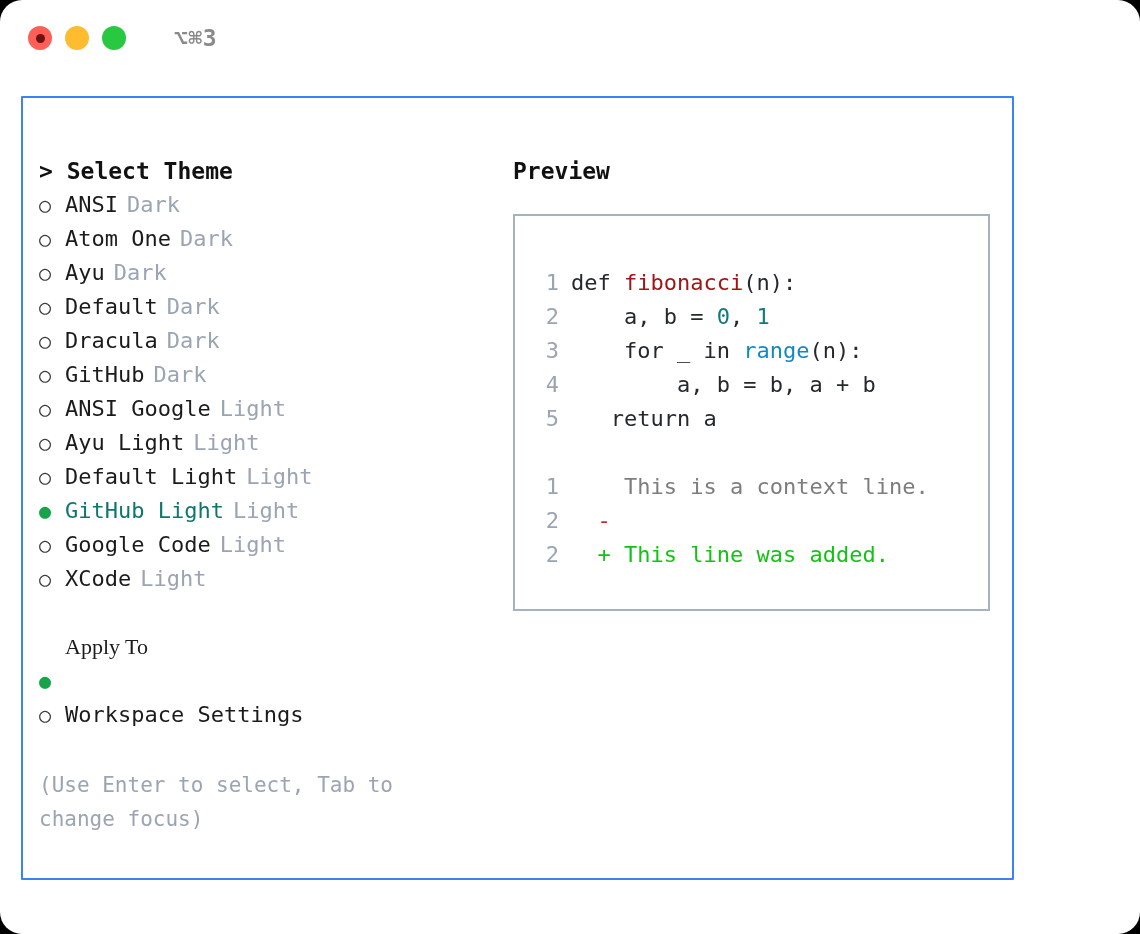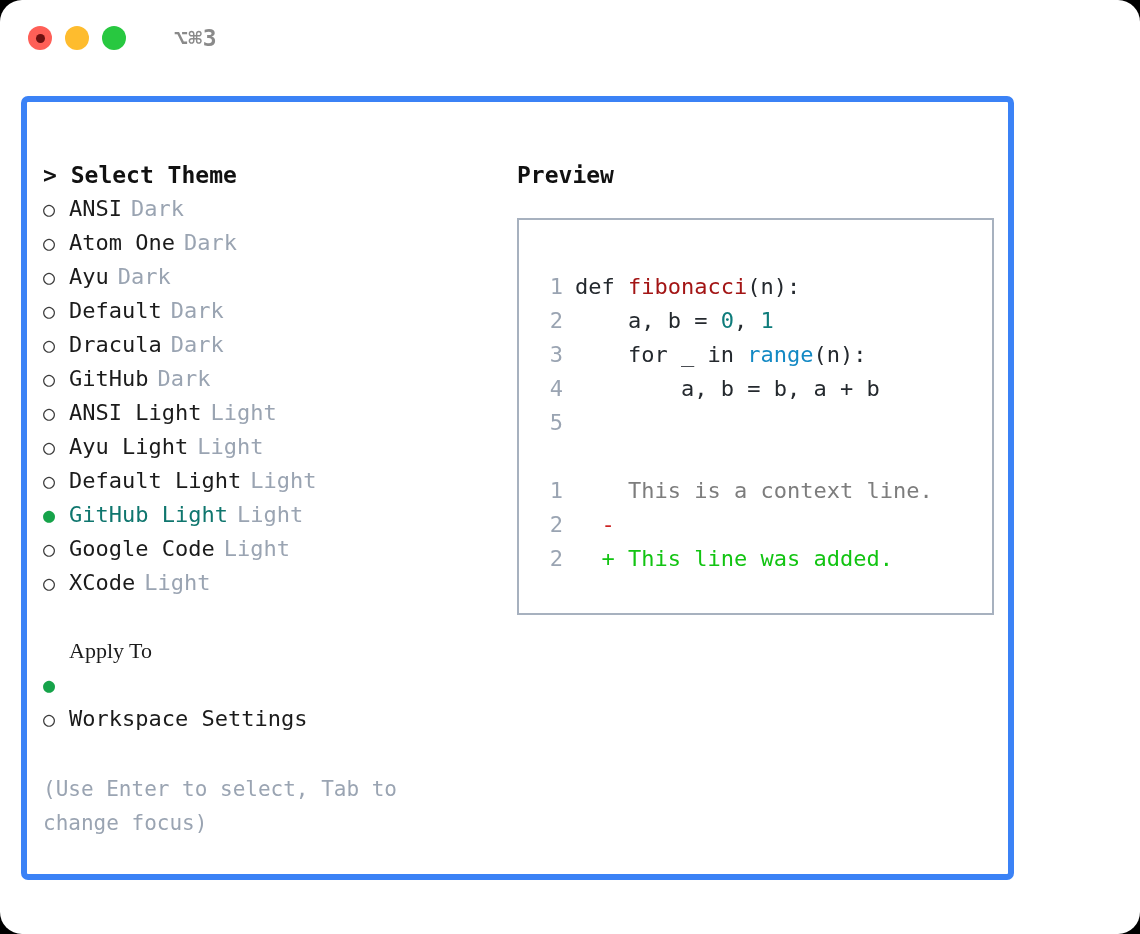--- a/index.html
+++ b/index.html
@@ -67,22 +67,22 @@
     letter-spacing: 0.5px;
   }
 
   
   #panel {
     position: absolute;
     left: 21px;
     top: 96px;
     width: 993px;
     height: 784px;
-    border: 6px solid #3b82f6;
-    border-radius: 7px;
+    border: 2px solid #3b82f6;
+    border-radius: 1px;
     background: #ffffff;
   }
 
   #columns {
     position: absolute;
     left: 0; top: 0;
     width: 100%;
     height: 100%;
     display: flex;
   }
@@ -212,21 +212,21 @@
 
       <div id="left-col">
         <div class="section-header">&gt; Select Theme</div>
         <div id="theme-list">
             <div class="opt-row"><span class="bullet">○</span><span class="opt-name">ANSI</span><span class="opt-variant">Dark</span></div>
             <div class="opt-row"><span class="bullet">○</span><span class="opt-name">Atom One</span><span class="opt-variant">Dark</span></div>
             <div class="opt-row"><span class="bullet">○</span><span class="opt-name">Ayu</span><span class="opt-variant">Dark</span></div>
             <div class="opt-row"><span class="bullet">○</span><span class="opt-name">Default</span><span class="opt-variant">Dark</span></div>
             <div class="opt-row"><span class="bullet">○</span><span class="opt-name">Dracula</span><span class="opt-variant">Dark</span></div>
             <div class="opt-row"><span class="bullet">○</span><span class="opt-name">GitHub</span><span class="opt-variant">Dark</span></div>
-            <div class="opt-row"><span class="bullet">○</span><span class="opt-name">ANSI Light</span><span class="opt-variant">Light</span></div>
+            <div class="opt-row"><span class="bullet">○</span><span class="opt-name">ANSI Google</span><span class="opt-variant">Light</span></div>
             <div class="opt-row"><span class="bullet">○</span><span class="opt-name">Ayu Light</span><span class="opt-variant">Light</span></div>
             <div class="opt-row"><span class="bullet">○</span><span class="opt-name">Default Light</span><span class="opt-variant">Light</span></div>
             <div class="opt-row"><span class="bullet on">●</span><span class="opt-name on">GitHub Light</span><span class="opt-variant">Light</span></div>
             <div class="opt-row"><span class="bullet">○</span><span class="opt-name">Google Code</span><span class="opt-variant">Light</span></div>
             <div class="opt-row"><span class="bullet">○</span><span class="opt-name">XCode</span><span class="opt-variant">Light</span></div>
           </div>
 
         <div class="spacer-sm"></div>
         <div class="apply-header">Apply To</div>
         <div id="apply-list">
@@ -239,21 +239,21 @@
       </div>
 
       <div id="right-col">
         <div id="preview-title">Preview</div>
         <div id="preview-box">
           <div id="code-block">
               <div class="code-line"><span class="lineno">1</span><span class="code-txt">def </span><span class="tok-fn">fibonacci</span><span class="code-txt">(n):</span></div>
               <div class="code-line"><span class="lineno">2</span><span class="code-txt">    a, b = </span><span class="tok-num">0</span><span class="code-txt">, </span><span class="tok-num">1</span></div>
               <div class="code-line"><span class="lineno">3</span><span class="code-txt">    for _ in </span><span class="tok-call">range</span><span class="code-txt">(n):</span></div>
               <div class="code-line"><span class="lineno">4</span><span class="code-txt">        a, b = b, a + b</span></div>
-              <div class="code-line"><span class="lineno">5</span></div>
+              <div class="code-line"><span class="lineno">5</span><span class="code-txt">   return a</span></div>
             </div>
           <div class="blank-line"></div>
           <div id="diff-block">
               <div class="code-line"><span class="lineno">1</span><span class="diff-ctx">   </span><span class="diff-ctx"> This is a context line.</span></div>
               <div class="code-line"><span class="lineno">2</span><span class="diff-del">  -</span></div>
               <div class="code-line"><span class="lineno">2</span><span class="diff-add">  +</span><span class="diff-add"> This line was added.</span></div>
             </div>
         </div>
       </div>
 

